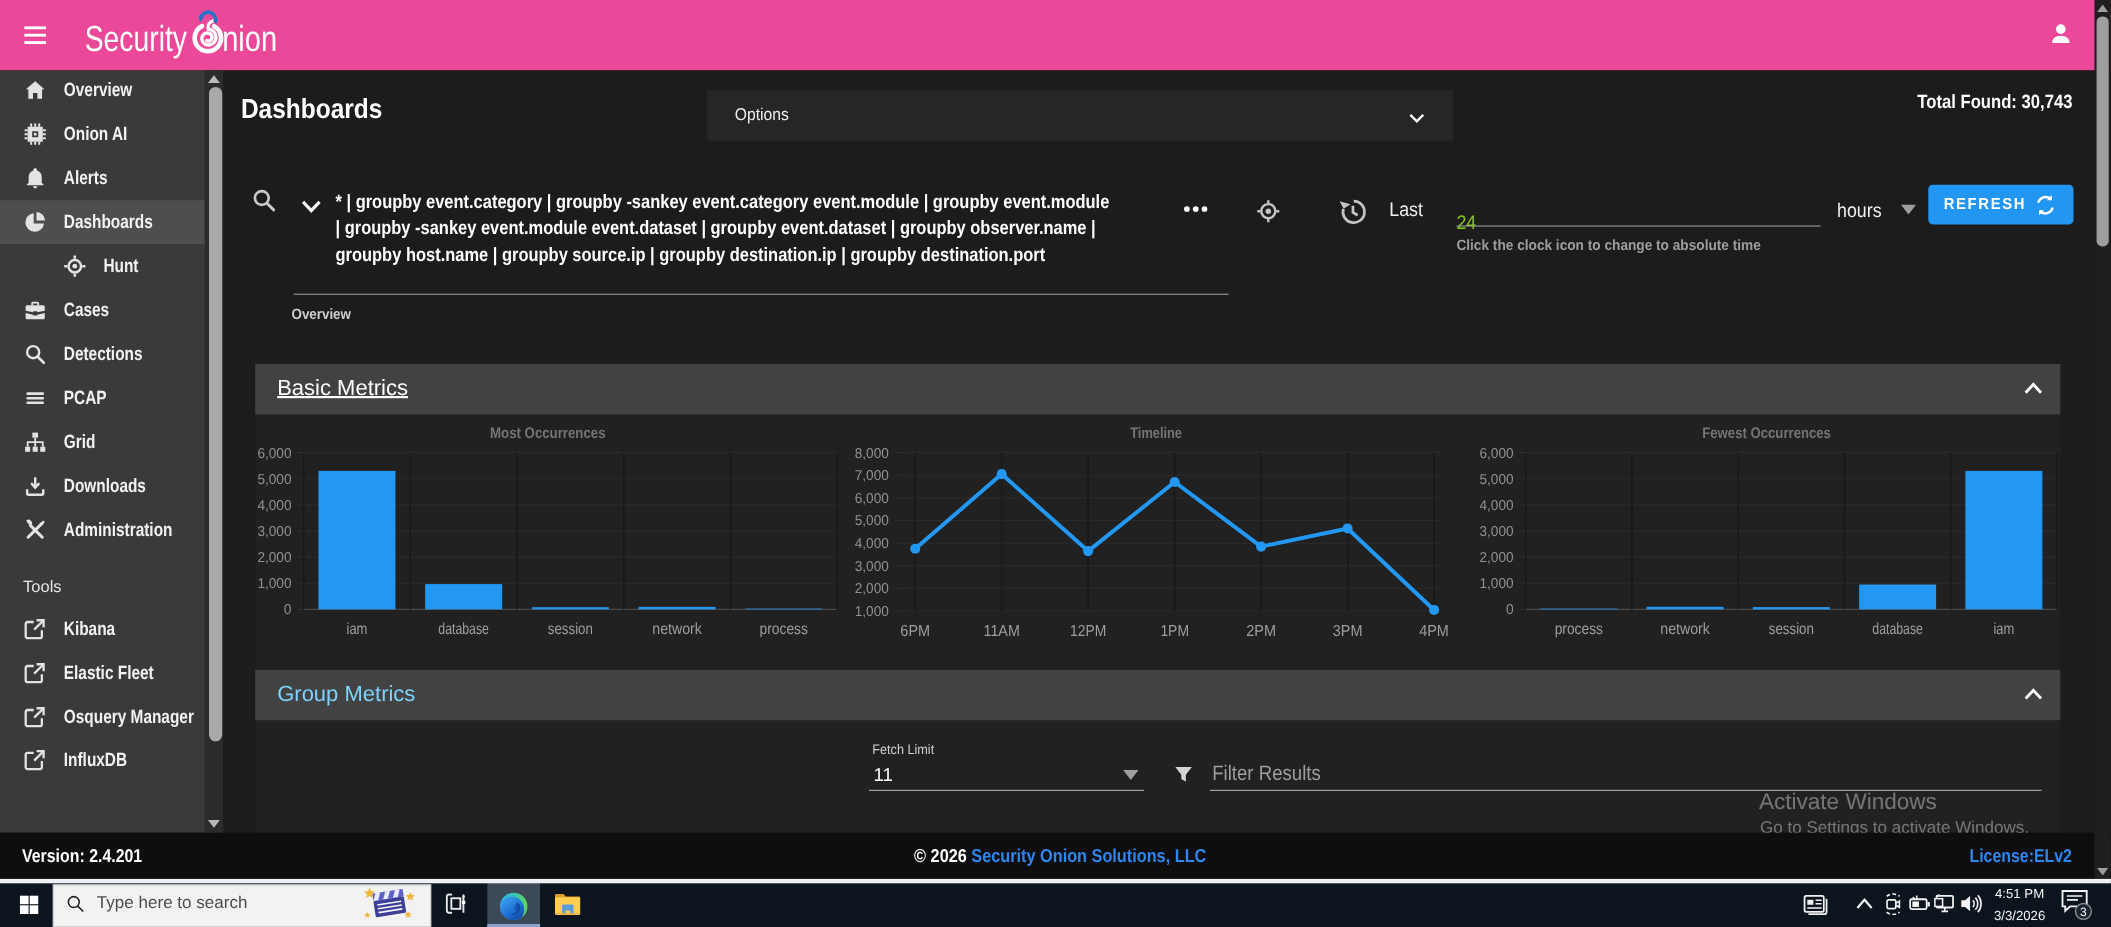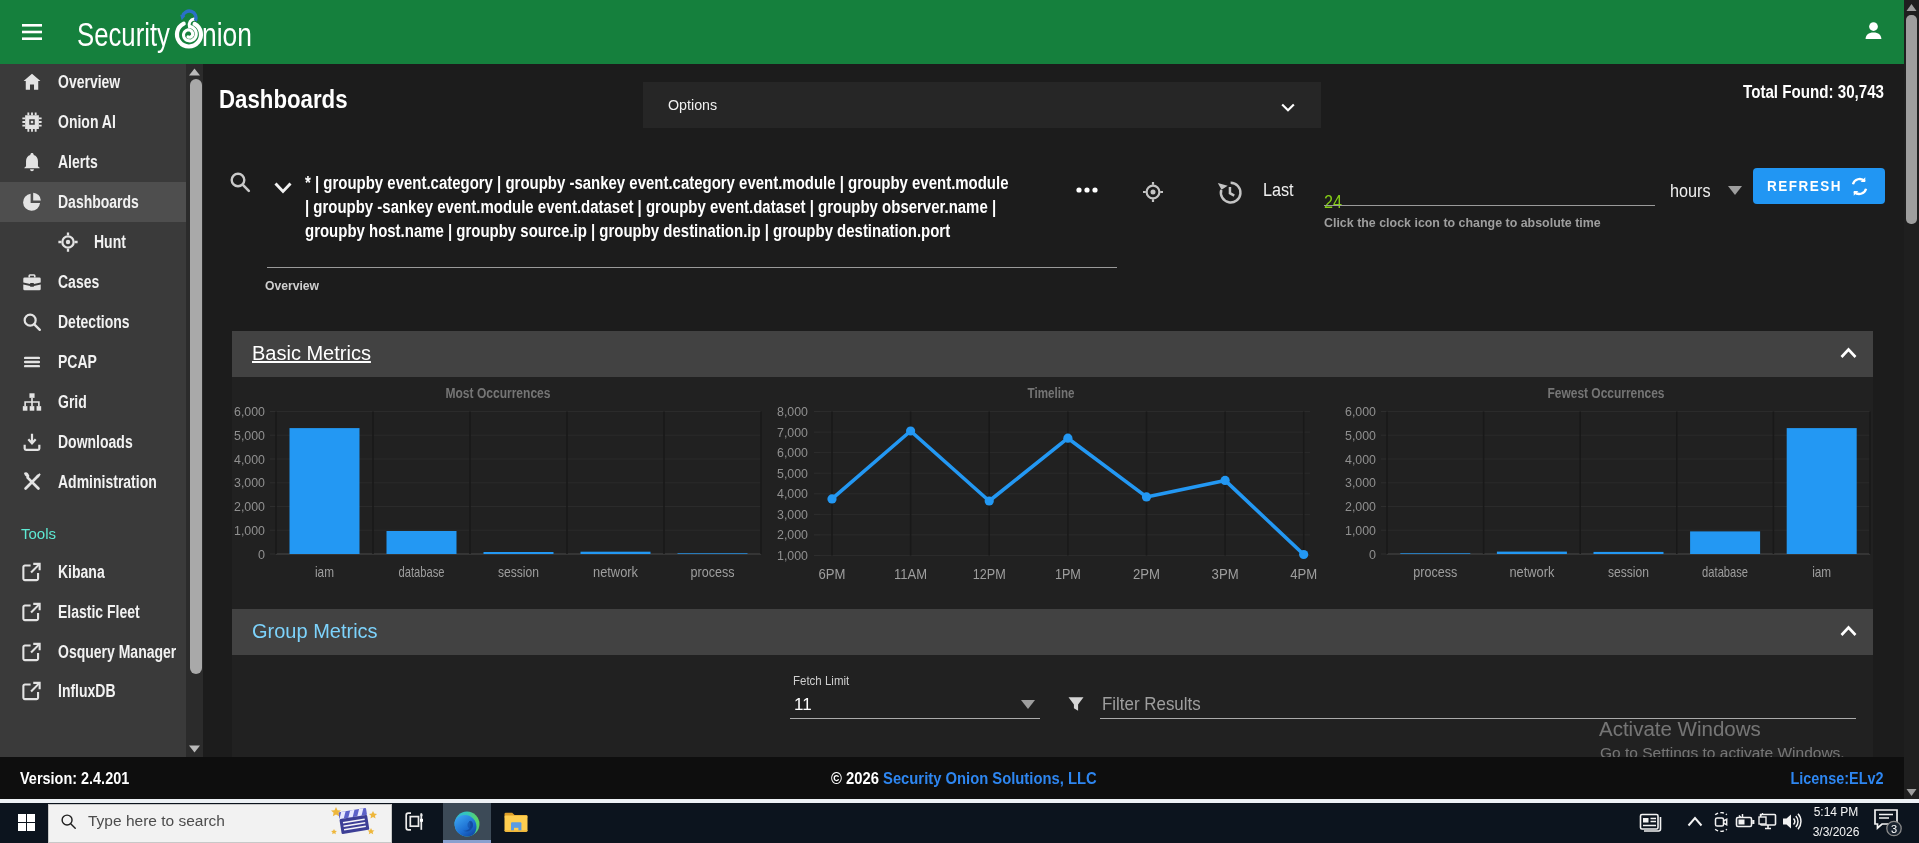--- a/index.html
+++ b/index.html
@@ -1,17 +1,17 @@
 <!DOCTYPE html>
 <html><head><meta charset="utf-8">
 <style>
 *{margin:0;padding:0;box-sizing:border-box;}
 html,body{width:1919px;height:843px;overflow:hidden;background:#1c1c1c;font-family:"Liberation Sans",sans-serif;}
 .abs{position:absolute;}
-#topbar{position:absolute;left:0;top:0;width:1919px;height:64px;background:#15803d;}
+#topbar{position:absolute;left:0;top:0;width:1919px;height:64px;background:#ec4899;}
 #sidebar{position:absolute;left:0;top:64px;width:203px;height:693px;background:#3a3a3a;}
 .srow{position:absolute;left:0;width:186px;height:40px;}
 .srow .lbl{position:absolute;left:58px;top:50%;transform:translateY(-50%) scaleX(0.8);transform-origin:left center;color:#f2f2f2;font-size:17.5px;font-weight:bold;white-space:nowrap;}
 .srow svg{position:absolute;left:21px;top:50%;transform:translateY(-50%);}
 #main{position:absolute;left:203px;top:64px;width:1701px;height:693px;background:#1c1c1c;}
 .sx{display:inline-block;transform-origin:left center;white-space:nowrap;}
 </style></head><body>
 <div id="topbar">
     <svg class="abs" style="left:22px;top:23px;" width="20" height="18" viewBox="0 0 20 18">
       <rect x="0" y="1" width="20" height="2.6" fill="#fff"></rect>
@@ -118,21 +118,21 @@
       <svg width="22" height="22" viewBox="0 0 24 24">
         <g stroke="#e3e3e3" stroke-width="3" stroke-linecap="round">
           <path d="M7.2 7.2 L19 19"></path>
           <path d="M18.5 5.5 L5 19"></path>
         </g>
         <path d="M3.2 2.2 a 3.6 3.6 0 0 1 5 5 l -2.4 -1 l -1.6 -1.6 z" fill="#e3e3e3"></path>
         <path d="M21.5 3.8 l -1.3 -1.3 l -3.2 2.4 l 2.1 2.1 z" fill="#e3e3e3"></path>
       </svg>
       <span class="lbl">Administration</span>
     </div>
-    <div class="abs" style="left:21px;top:461px;color:#5eead4;font-size:15px;">Tools</div>
+    <div class="abs" style="left:21px;top:461px;color:#e5e5e5;font-size:15px;">Tools</div>
     <div class="srow" style="top:488px;width:186px;">
       <svg width="21" height="21" viewBox="0 0 24 24">
         <path d="M19.5 13 V19.5 a 1.8 1.8 0 0 1 -1.8 1.8 H4.5 A 1.8 1.8 0 0 1 2.7 19.5 V6.3 A 1.8 1.8 0 0 1 4.5 4.5 H11" fill="none" stroke="#e3e3e3" stroke-width="2.4"></path>
         <path d="M14 2.7 H21.3 V10" fill="none" stroke="#e3e3e3" stroke-width="2.4"></path>
         <path d="M21 3 L11.5 12.5" stroke="#e3e3e3" stroke-width="2.4"></path>
       </svg>
       <span class="lbl">Kibana</span>
     </div>
     <div class="srow" style="top:528px;width:186px;">
       <svg width="21" height="21" viewBox="0 0 24 24">
@@ -480,21 +480,21 @@
     </g>
     <rect x="2" y="6" width="7" height="7" fill="#0c141e" stroke="#f2f2f2" stroke-width="1.4"></rect>
     <path d="M5.5 2 v2 M3 3 l 1.5 1.5" stroke="#f2f2f2" stroke-width="1.3"></path>
   </svg>
 <svg class="abs" style="left:1781px;top:812px;" width="21" height="19" viewBox="0 0 21 19">
     <path d="M2 6.5 H5.5 L10 2.5 V16.5 L5.5 12.5 H2 z" fill="#f2f2f2"></path>
     <g fill="none" stroke="#f2f2f2" stroke-width="1.5">
       <path d="M12.5 6.5 a 4.5 4.5 0 0 1 0 6 M14.8 4 a 8 8 0 0 1 0 11 M17 1.8 a 11.5 11.5 0 0 1 0 15.4"></path>
     </g>
   </svg>
-<div class="abs" style="left:1806px;top:805px;width:60px;text-align:center;font-size:12px;color:#f5f5f5;">5:14 PM</div>
+<div class="abs" style="left:1806px;top:805px;width:60px;text-align:center;font-size:12px;color:#f5f5f5;">4:51 PM</div>
 <div class="abs" style="left:1806px;top:825px;width:60px;text-align:center;font-size:12px;color:#f5f5f5;">3/3/2026</div>
 <svg class="abs" style="left:1872px;top:807px;" width="32" height="32" viewBox="0 0 32 32">
     <path d="M3 3 H25 V17 H10 L5.5 21 V17 H3 z" fill="none" stroke="#f2f2f2" stroke-width="1.7"></path>
     <g stroke="#f2f2f2" stroke-width="1.5">
       <path d="M7 7.5 H21 M7 11 H17"></path>
     </g>
     <circle cx="22" cy="21.5" r="7.2" fill="#1a2430" stroke="#8a8a8a" stroke-width="1.3"></circle>
     <text x="22" y="25.6" fill="#fff" font-size="11" text-anchor="middle">3</text>
   </svg>
 <div class="abs" style="left:1904px;top:0;width:15px;height:801px;background:#1f1f1f;"></div>

